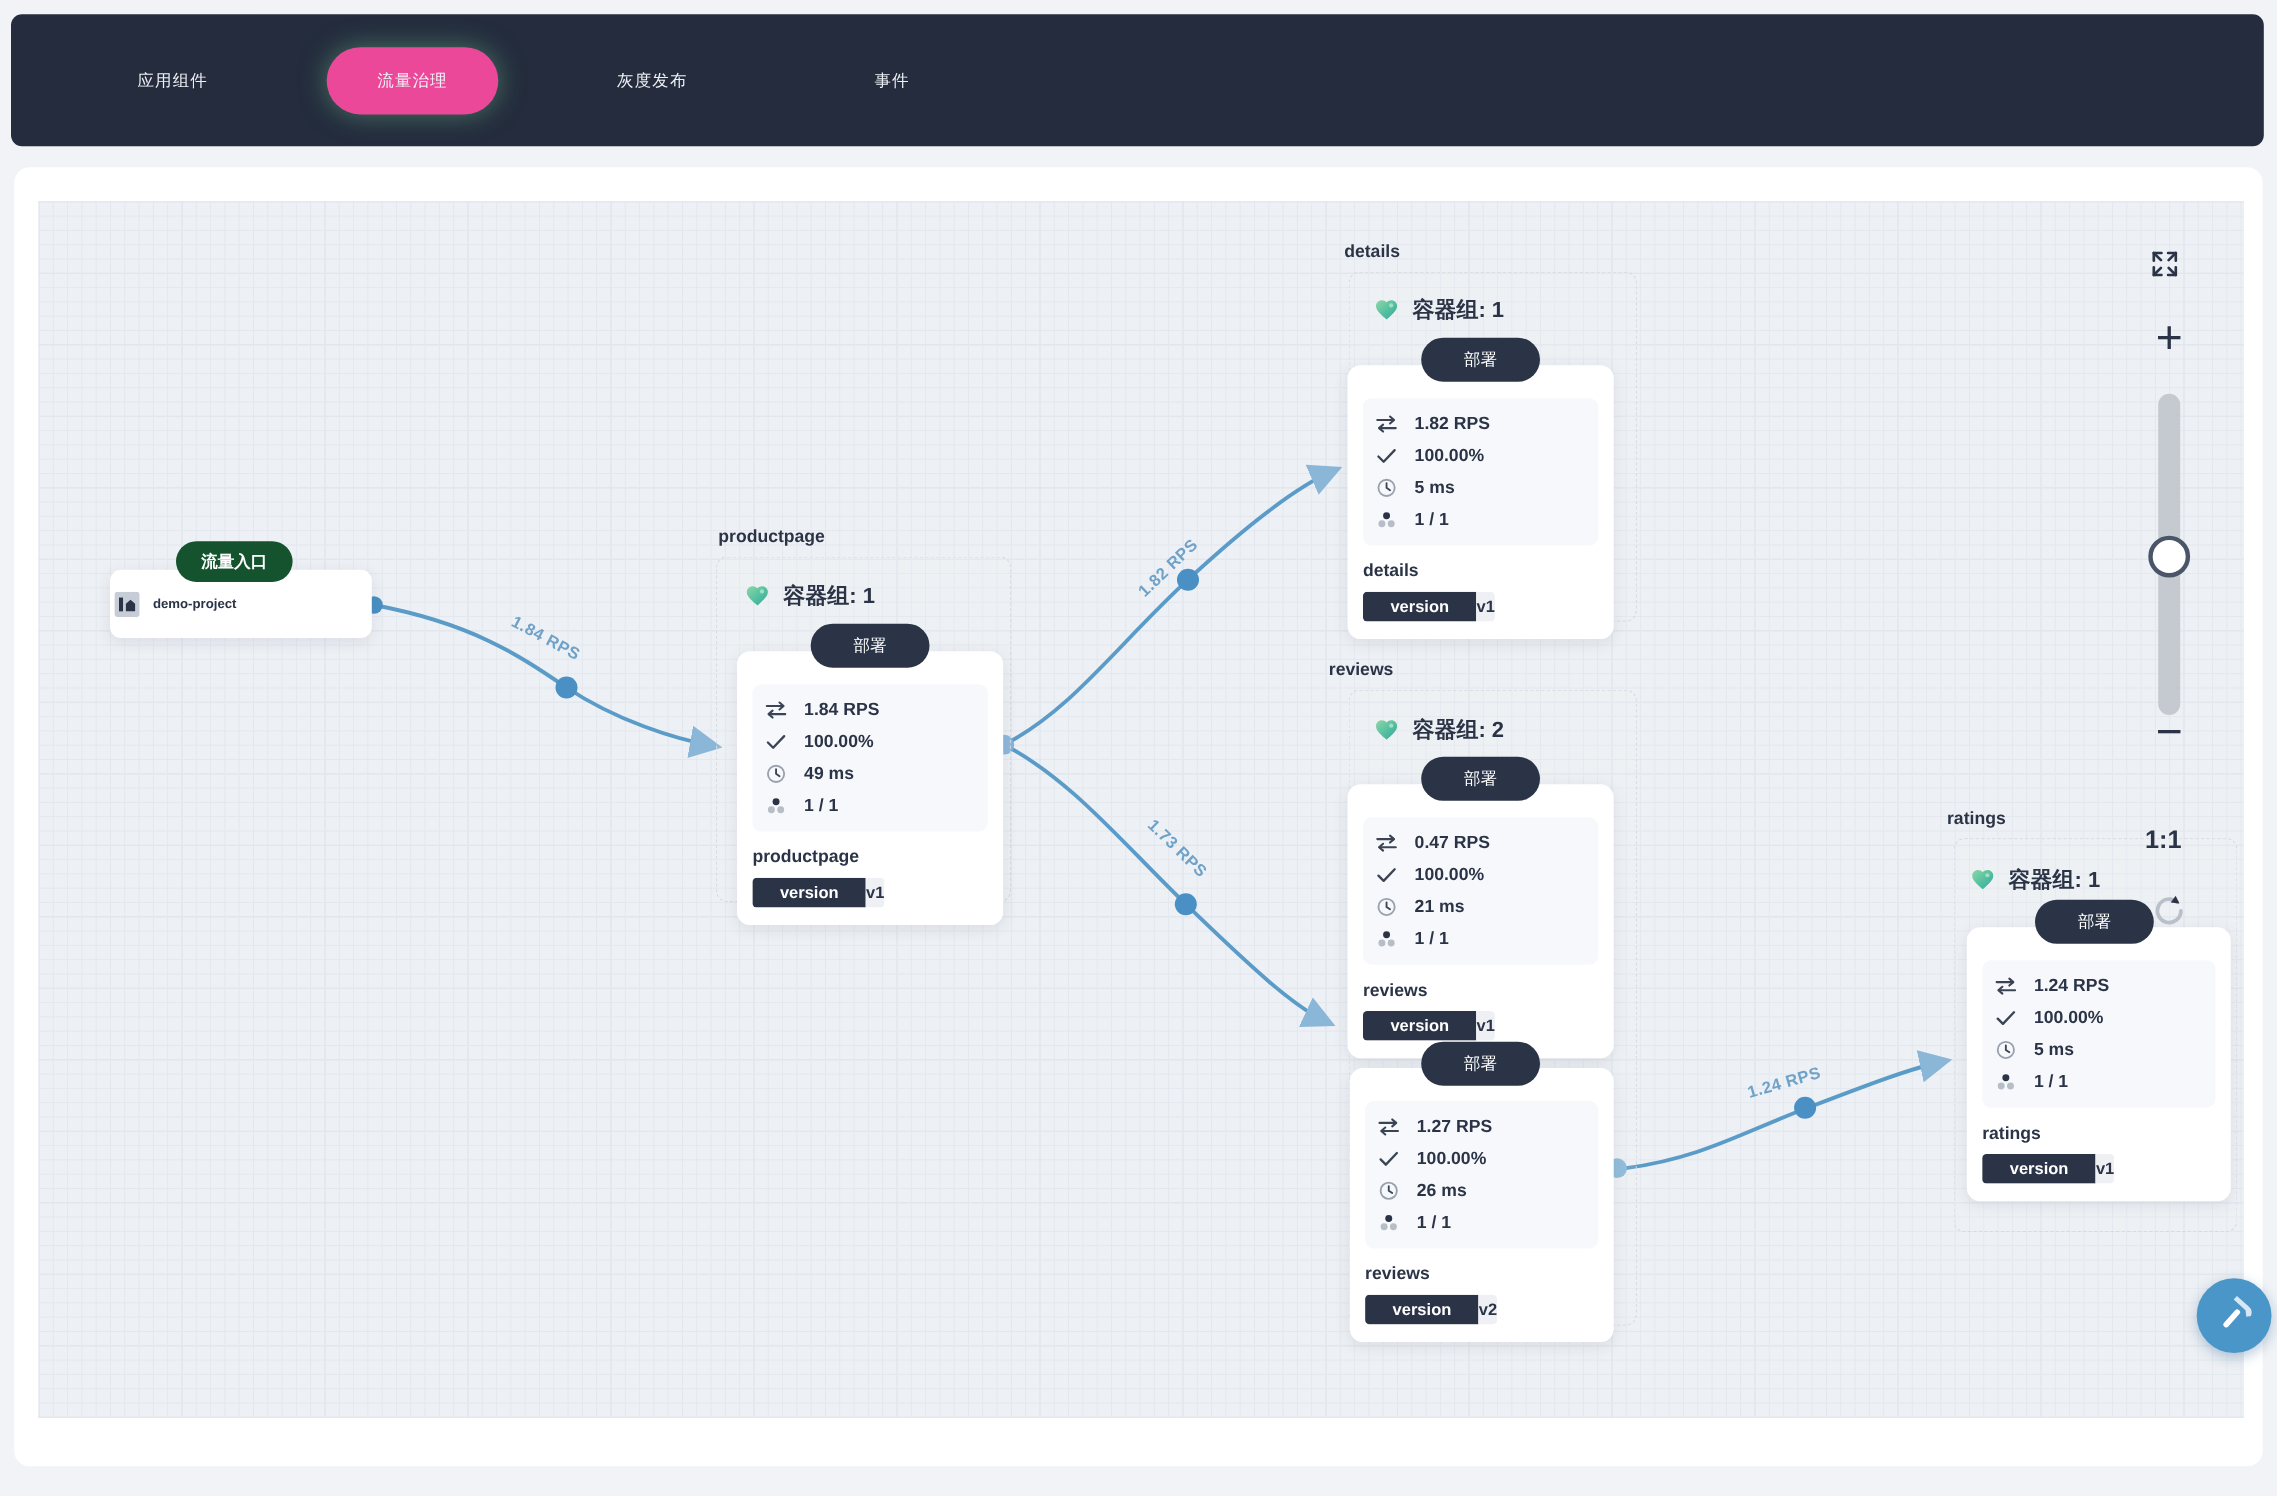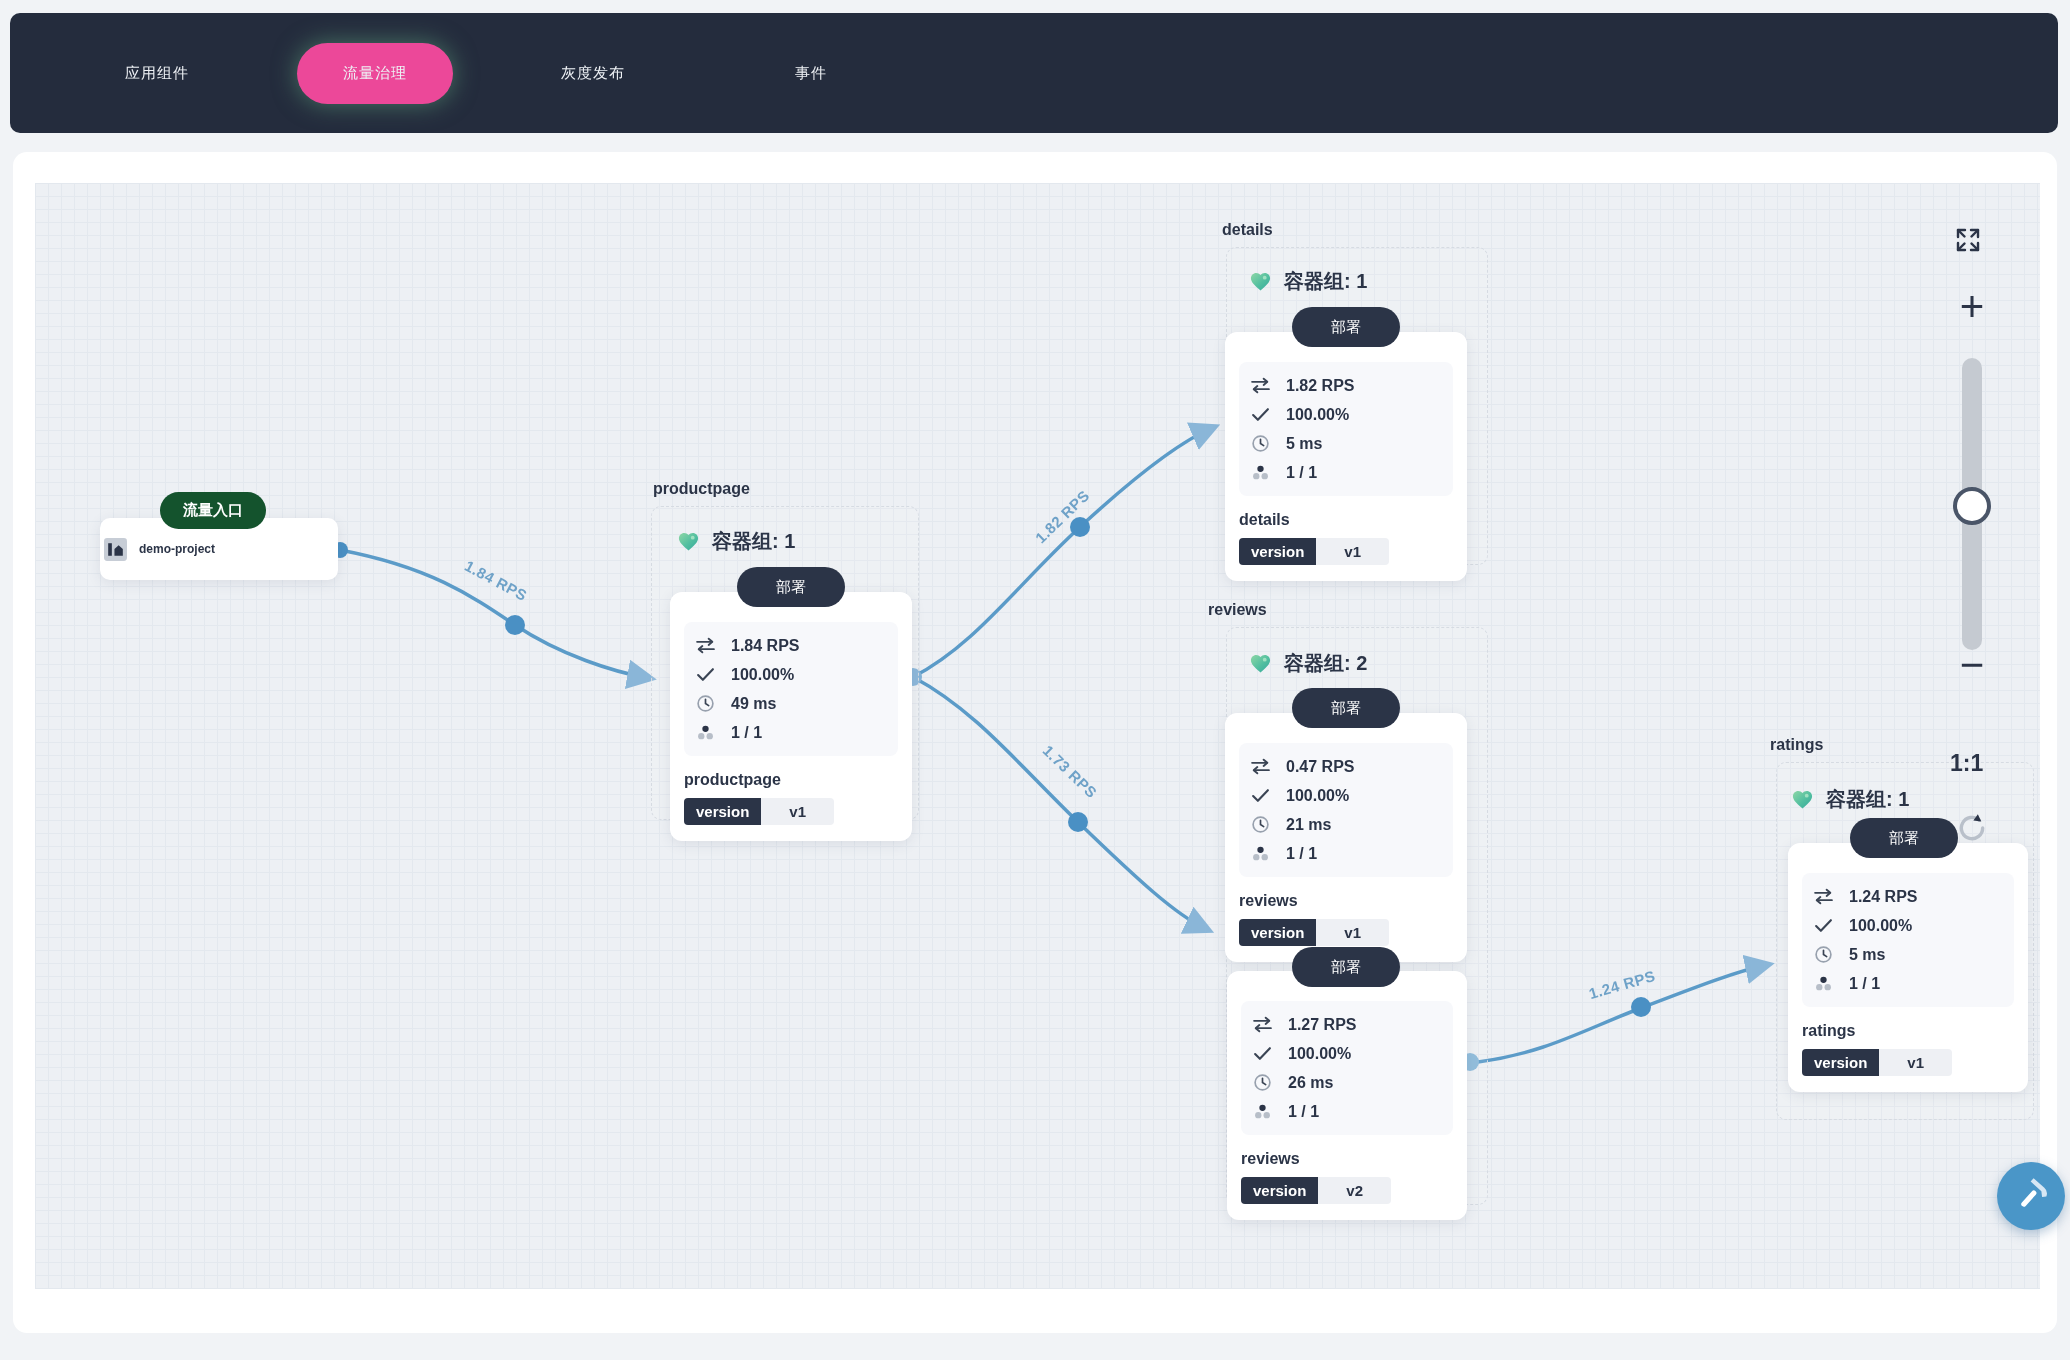--- a/index.html
+++ b/index.html
@@ -66,22 +66,22 @@
   }
   .stats {
     background:#f7f8fb; border-radius:8px; padding:11px 10px;
     display:flex; flex-direction:column; gap:4px;
   }
   .stat-row { display:flex; align-items:center; height:25px; font-size:16px; font-weight:bold; }
   .stat-icon { width:22px; margin-right:15px; display:flex; justify-content:center; align-items:center; }
   .stat-icon svg { display:block; }
   .svc-name { margin-top:15px; font-size:16px; font-weight:bold; }
   .vbadge { margin-top:9px; display:inline-flex; font-size:15px; font-weight:bold; border-radius:4px; overflow:hidden; }
-  .vbadge .vkey { background:#2b3447; color:#fff; padding:5px 12px; }
-  .vbadge .vval { background:#eef0f4; color:#2b3447; padding:5px 28px; }
+  .vbadge .vkey { background:#2b3447; color:#fff; padding:5px 25px; }
+  .vbadge .vval { background:#eef0f4; color:#2b3447; padding:5px 0; }
 
   
   #entry-pill {
     position:absolute; left:160px; top:492px; width:106px; height:37px;
     background:#14532d; color:#fff; border-radius:19px; z-index:4;
     display:flex; align-items:center; justify-content:center; font-size:15px;font-weight:bold;
   }
   #entry-card {
     position:absolute; left:100px; top:518px; width:238px; height:62px;
     background:#fff; border-radius:10px; box-shadow:0 3px 14px rgba(45,62,92,.10);

